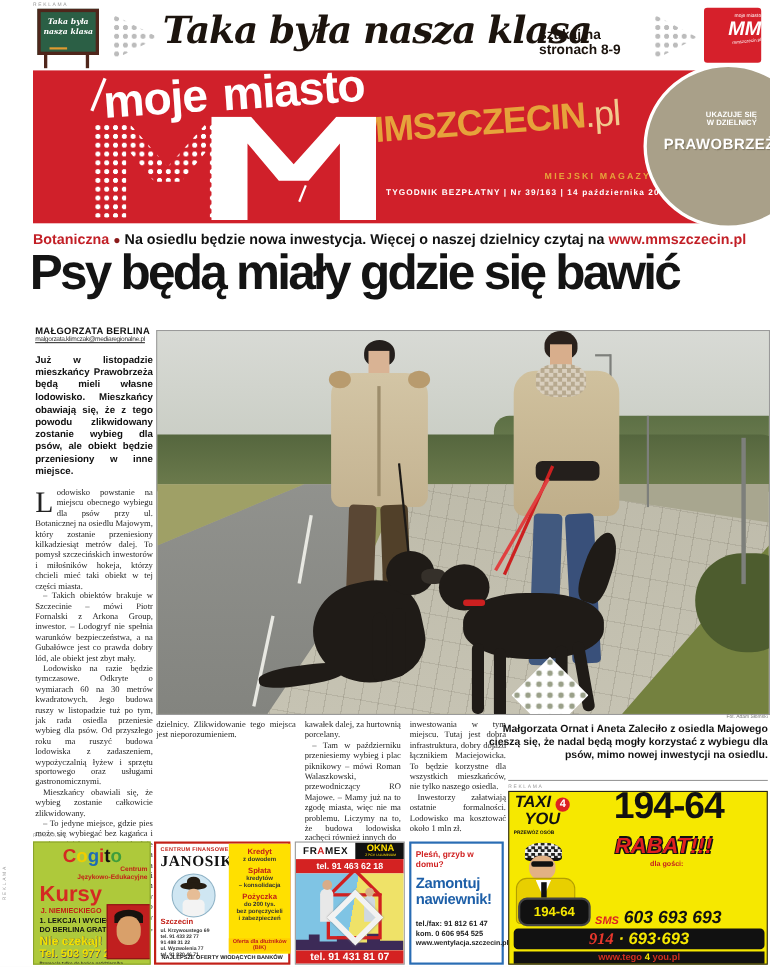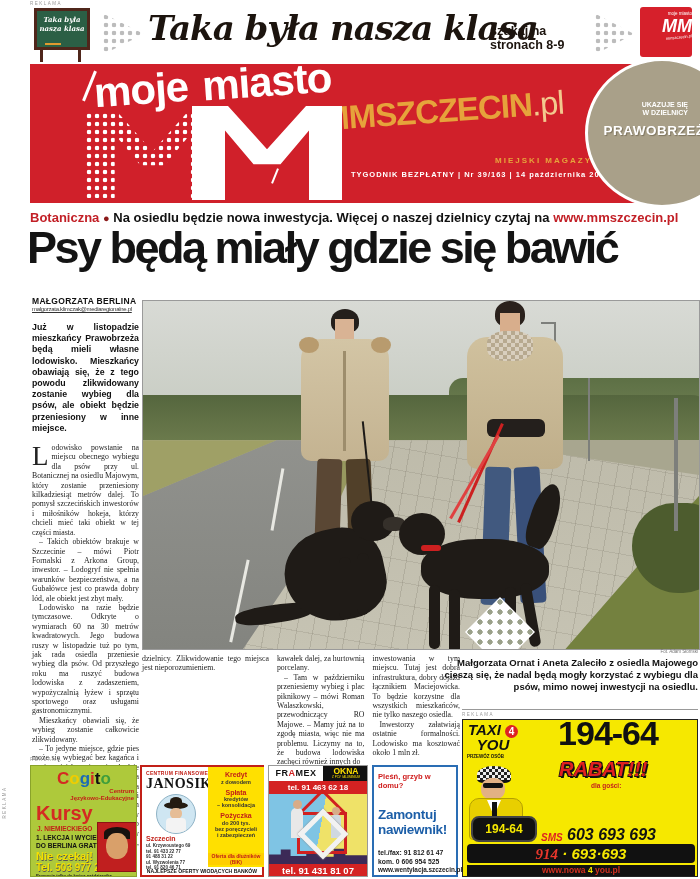--- a/index.html
+++ b/index.html
@@ -180,21 +180,21 @@
   .fx-house{position:absolute;left:28px;top:18px;width:44px;height:36px;border:3px solid #d02020;}
   .fx-roof{position:absolute;left:36px;top:2px;width:32px;height:32px;border-top:3px solid #d02020;border-left:3px solid #d02020;transform:rotate(45deg);}
   .fx-win{position:absolute;left:36px;top:22px;width:26px;height:26px;border:5px solid #f2f2f2;transform:rotate(45deg);box-shadow:0 0 2px #888;}
   .fx-p1{position:absolute;left:22px;top:14px;width:12px;height:30px;background:#e8e8e8;border-radius:5px 5px 0 0;}
   .fx-p2{position:absolute;left:62px;top:20px;width:10px;height:24px;background:#cfd8e0;border-radius:5px 5px 0 0;}
   .fx-h1{position:absolute;left:24px;top:6px;width:9px;height:9px;background:#d8ac88;border-radius:50%;}
   .fx-h2{position:absolute;left:63px;top:13px;width:8px;height:8px;background:#d8ac88;border-radius:50%;}
   .fx-tel2{left:0;top:98px;width:100%;height:14px;background:#d42222;color:#fff;text-align:center;font-size:9.5px;font-weight:900;line-height:14px;}
   .naw{left:372px;top:765px;width:86px;height:112px;background:#fff;border:2px solid #2a6db4;padding:5px 4px;box-sizing:border-box;}
   .nw-q{color:#d02020;font-size:7.6px;font-weight:800;}
-  .nw-cta{color:#1d5fa8;font-size:13.5px;font-weight:900;line-height:14.5px;margin-top:18px;letter-spacing:-.3px;}
+  .nw-cta{color:#1d5fa8;font-size:13.5px;font-weight:900;line-height:14.5px;margin-top:6px;letter-spacing:-.3px;}
   .nw-tel{font-size:6.8px;font-weight:bold;color:#222;margin-top:12px;line-height:8.5px;}
   .nw-www{font-size:6.4px;font-weight:bold;color:#222;}
   .vert-rek{left:-12px;top:800px;transform:rotate(-90deg);font-size:4.5px;color:#999;letter-spacing:1.5px;}
 </style>
 </head>
 <body>
 
 <div class="page">
 
   <div class="abs" style="left:0;top:0;width:700px;height:62px;">
@@ -362,21 +362,21 @@
     <div class="abs rabat">RABAT!!!</div>
     <div class="abs guests">dla gości:</div>
     <div class="abs sms">SMS</div>
     <div class="abs smsno">603 693 693</div>
     <div class="abs bigbar">
       <span class="r">914</span>
       <span class="y">·</span>
       <span class="y">693·693</span>
     </div>
     <div class="abs wwwbar">
-      <span class="r">www.nowa</span>
+      <span class="r">www.tego</span>
       <span class="y">4</span>
       <span class="r">you.pl</span>
     </div>
   </div>
 
   <div class="abs tiny-label" style="left:30px;top:757px;">REKLAMA</div>
   <div class="abs vert-rek">REKLAMA</div>
 
   <div class="ad cogito">
     <div class="abs cg-logo">

